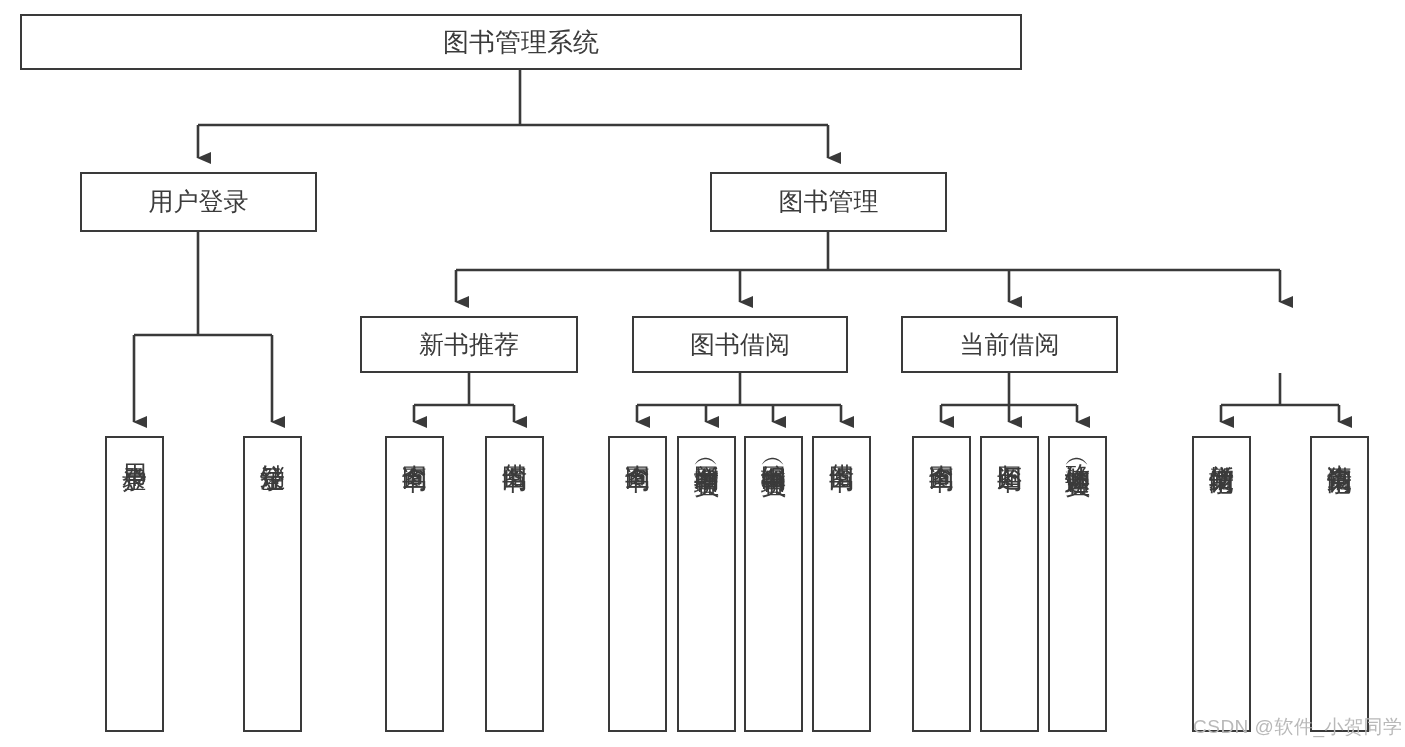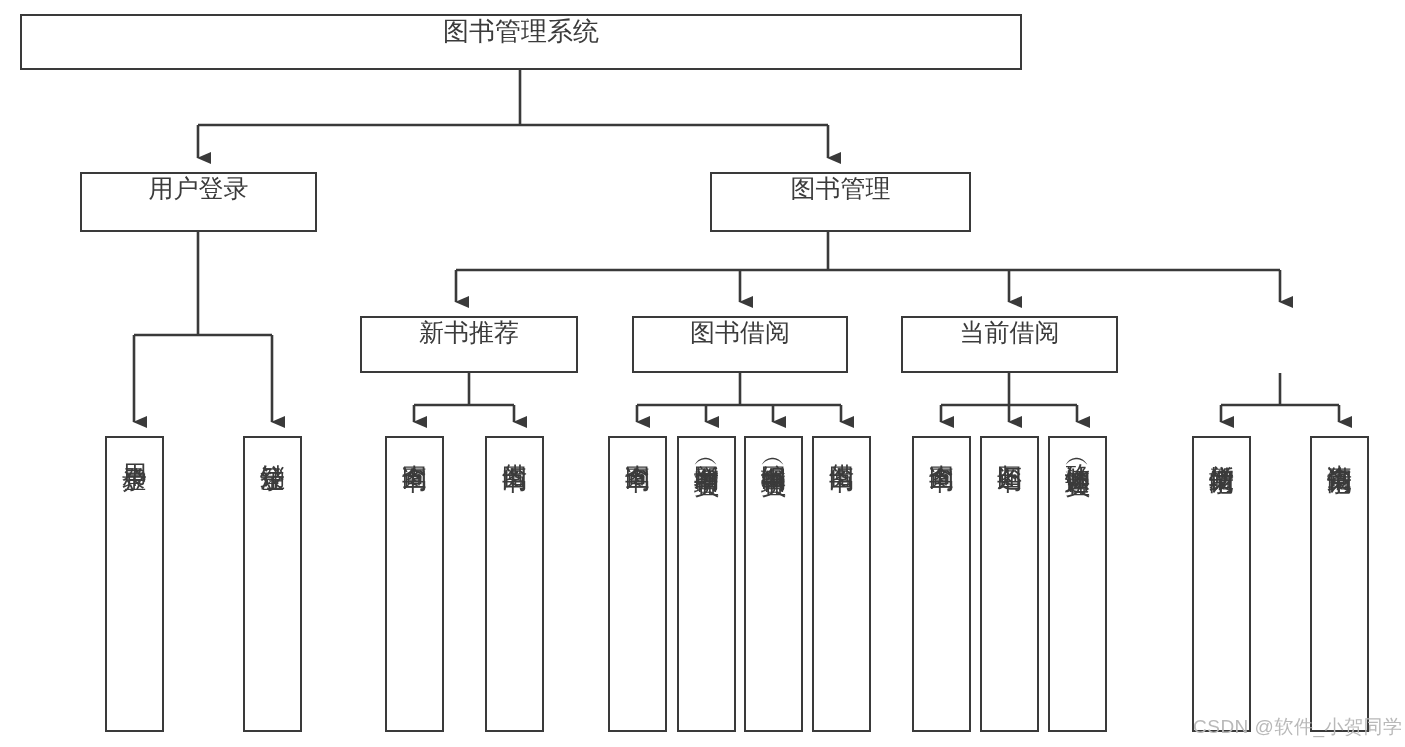--- a/index.html
+++ b/index.html
@@ -24,21 +24,21 @@
     width: 1405px;
     height: 747px;
     pointer-events: none;
   }
   .node {
     position: absolute;
     box-sizing: border-box;
     background: #ffffff;
     border: 2.5px solid #3a3a3a;
     display: flex;
-    align-items: flex-start;
+    align-items: center;
     justify-content: center;
     color: #333333;
   }
   .node .label {
     display: block;
     text-align: center;
     line-height: 1.18;
     color: #3b3b3b;
   }
   .node.horiz .label {
@@ -126,21 +126,21 @@
     </g>
   </svg>
 
   <div class="node horiz root" style="left:20px; top:14px; width:1002px; height:56px;">
     <span class="label">图书管理系统</span>
   </div>
 
   <div class="node horiz" style="left:80px; top:172px; width:237px; height:60px;">
     <span class="label">用户登录</span>
   </div>
-  <div class="node horiz" style="left:710px; top:172px; width:261px; height:60px;">
+  <div class="node horiz" style="left:710px; top:172px; width:237px; height:60px;">
     <span class="label">图书管理</span>
   </div>
 
   <div class="node horiz" style="left:632px; top:316px; width:216px; height:57px;">
     <span class="label">图书借阅</span>
   </div>
   <div class="node horiz" style="left:360px; top:316px; width:218px; height:57px;">
     <span class="label">新书推荐</span>
   </div>
   <div class="node horiz" style="left:901px; top:316px; width:217px; height:57px;">

